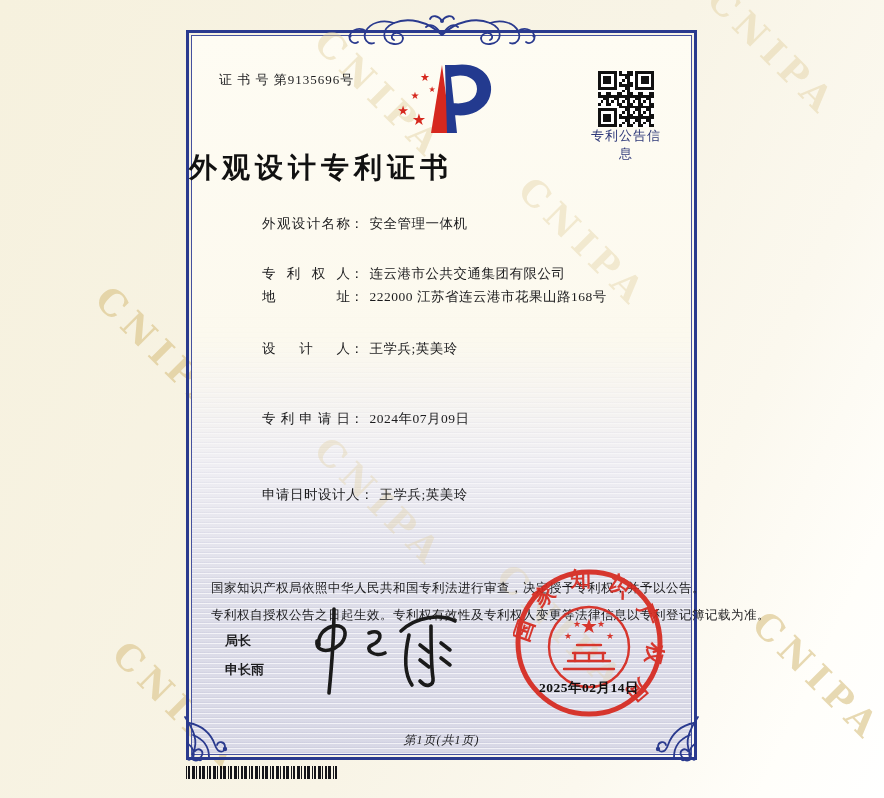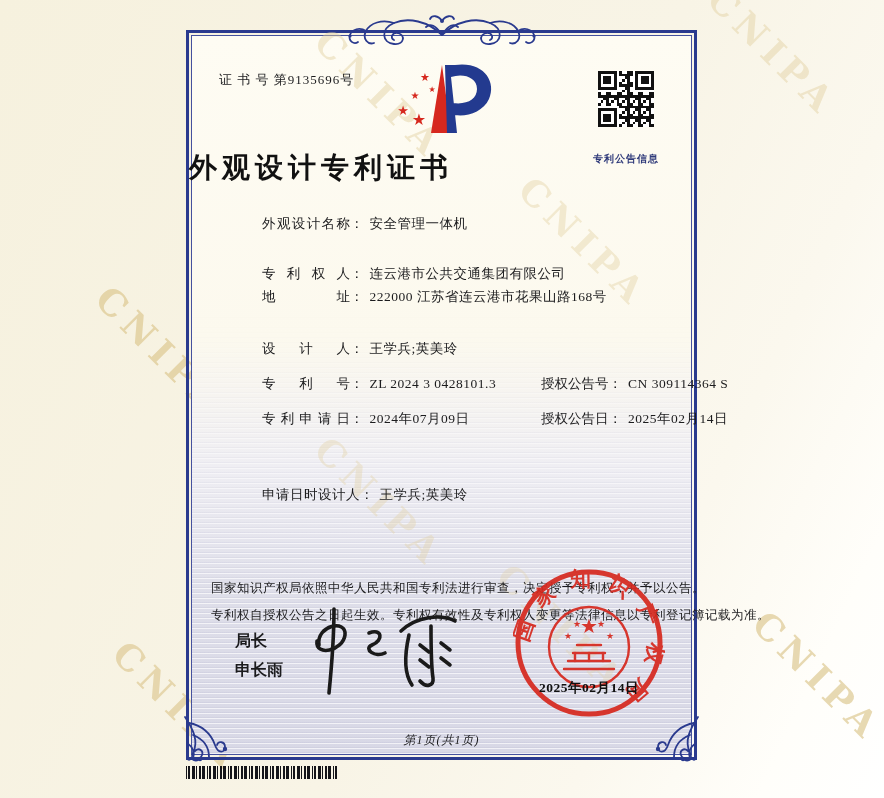--- a/index.html
+++ b/index.html
@@ -33,40 +33,40 @@
   
   .top-ornament{position:absolute;left:50%;top:-22px;transform:translateX(-50%);}
   .corner-orn{position:absolute;bottom:-8px;}
   .corner-orn.br{right:-8px;}
   .corner-orn.bl{left:-8px;transform:scaleX(-1);}
   
   .cert-no{position:absolute;left:30px;top:38px;font-size:13px;letter-spacing:1px;}
   .logo{position:absolute;left:196px;top:26px;}
   .qr-wrap{position:absolute;left:402px;top:38px;width:70px;text-align:center;}
   .qr-box{width:56px;height:56px;margin:0 auto;background:#fff;}
-  .qr-label{margin-top:25px;font-size:10px;color:#2f3a7a;letter-spacing:1px;font-weight:bold;}
+  .qr-label{margin-top:0;font-size:13px;color:#2f3a7a;letter-spacing:1px;font-weight:normal;}
   .title{
     position:absolute;left:0;right:0;top:116px;text-align:left;
     font-size:28px;font-weight:bold;letter-spacing:5px;color:#111;
   }
   
   .row{position:absolute;left:30px;right:14px;font-size:13.5px;white-space:nowrap;margin-left:43px;}
   .flabel{
     display:inline-block;width:88px;text-align:justify;text-align-last:justify;
     -moz-text-align-last:justify;vertical-align:bottom;
   }
   .flabel.wide{width:98px;text-align-last:auto;text-align:left;letter-spacing:.5px;}
   .colon{display:inline-block;margin-right:6px;}
   .fval{letter-spacing:.5px;}
   .col2{display:inline-block;position:absolute;left:279px;}
   
   .statement{position:absolute;left:22px;right:22px;top:506px;font-size:12.5px;line-height:27px;letter-spacing:.5px;margin-top:36px;}
   .st-line{text-align:center;white-space:nowrap;}
   
-  .signer{position:absolute;left:46px;top:593px;font-size:16px;font-weight:bold;line-height:29px;}
+  .signer{position:absolute;left:36px;top:593px;font-size:13px;font-weight:bold;line-height:29px;}
   .signature{position:absolute;left:100px;top:568px;}
   .seal{position:absolute;left:324px;top:534px;width:152px;height:152px;}
   .seal-date{
     position:absolute;left:324px;top:646px;width:152px;text-align:center;
     font-size:13.5px;font-weight:bold;color:#111;letter-spacing:.5px;z-index:3;
   }
   .footer-page{position:absolute;left:0;right:0;top:699px;text-align:center;font-size:12px;letter-spacing:1px;font-style:italic;}
   
   .barcode{position:absolute;left:186px;top:766px;}
 </style>
@@ -322,27 +322,22 @@
     </div>
     <div class="row" style="top:232px">
       <span class="flabel">专利权人</span><span class="colon">：</span><span class="fval">连云港市公共交通集团有限公司</span>
     </div>
     <div class="row" style="top:255px">
       <span class="flabel">地址</span><span class="colon">：</span><span class="fval">222000 江苏省连云港市花果山路168号</span>
     </div>
     <div class="row" style="top:307px">
       <span class="flabel">设计人</span><span class="colon">：</span><span class="fval">王学兵;英美玲</span>
     </div>
-    <div class="row" style="top:342px">
-      <span class="flabel">专利号</span><span class="colon">：</span><span class="fval">ZL 2024 3 0428101.3</span>
-      <span class="col2"><span>授权公告号</span><span class="colon">：</span><span class="fval">CN 309114364 S</span></span>
-    </div>
     <div class="row" style="top:377px">
       <span class="flabel">专利申请日</span><span class="colon">：</span><span class="fval">2024年07月09日</span>
-      <span class="col2"><span>授权公告日</span><span class="colon">：</span><span class="fval">2025年02月14日</span></span>
     </div>
     <div class="row" style="top:453px">
       <span class="flabel wide">申请日时设计人</span><span class="colon">：</span><span class="fval">王学兵;英美玲</span>
     </div>
 
     <div class="statement">
       <div class="st-line">国家知识产权局依照中华人民共和国专利法进行审查，决定授予专利权，并予以公告。</div>
       <div class="st-line">专利权自授权公告之日起生效。专利权有效性及专利权人变更等法律信息以专利登记簿记载为准。</div>
     </div>
 

